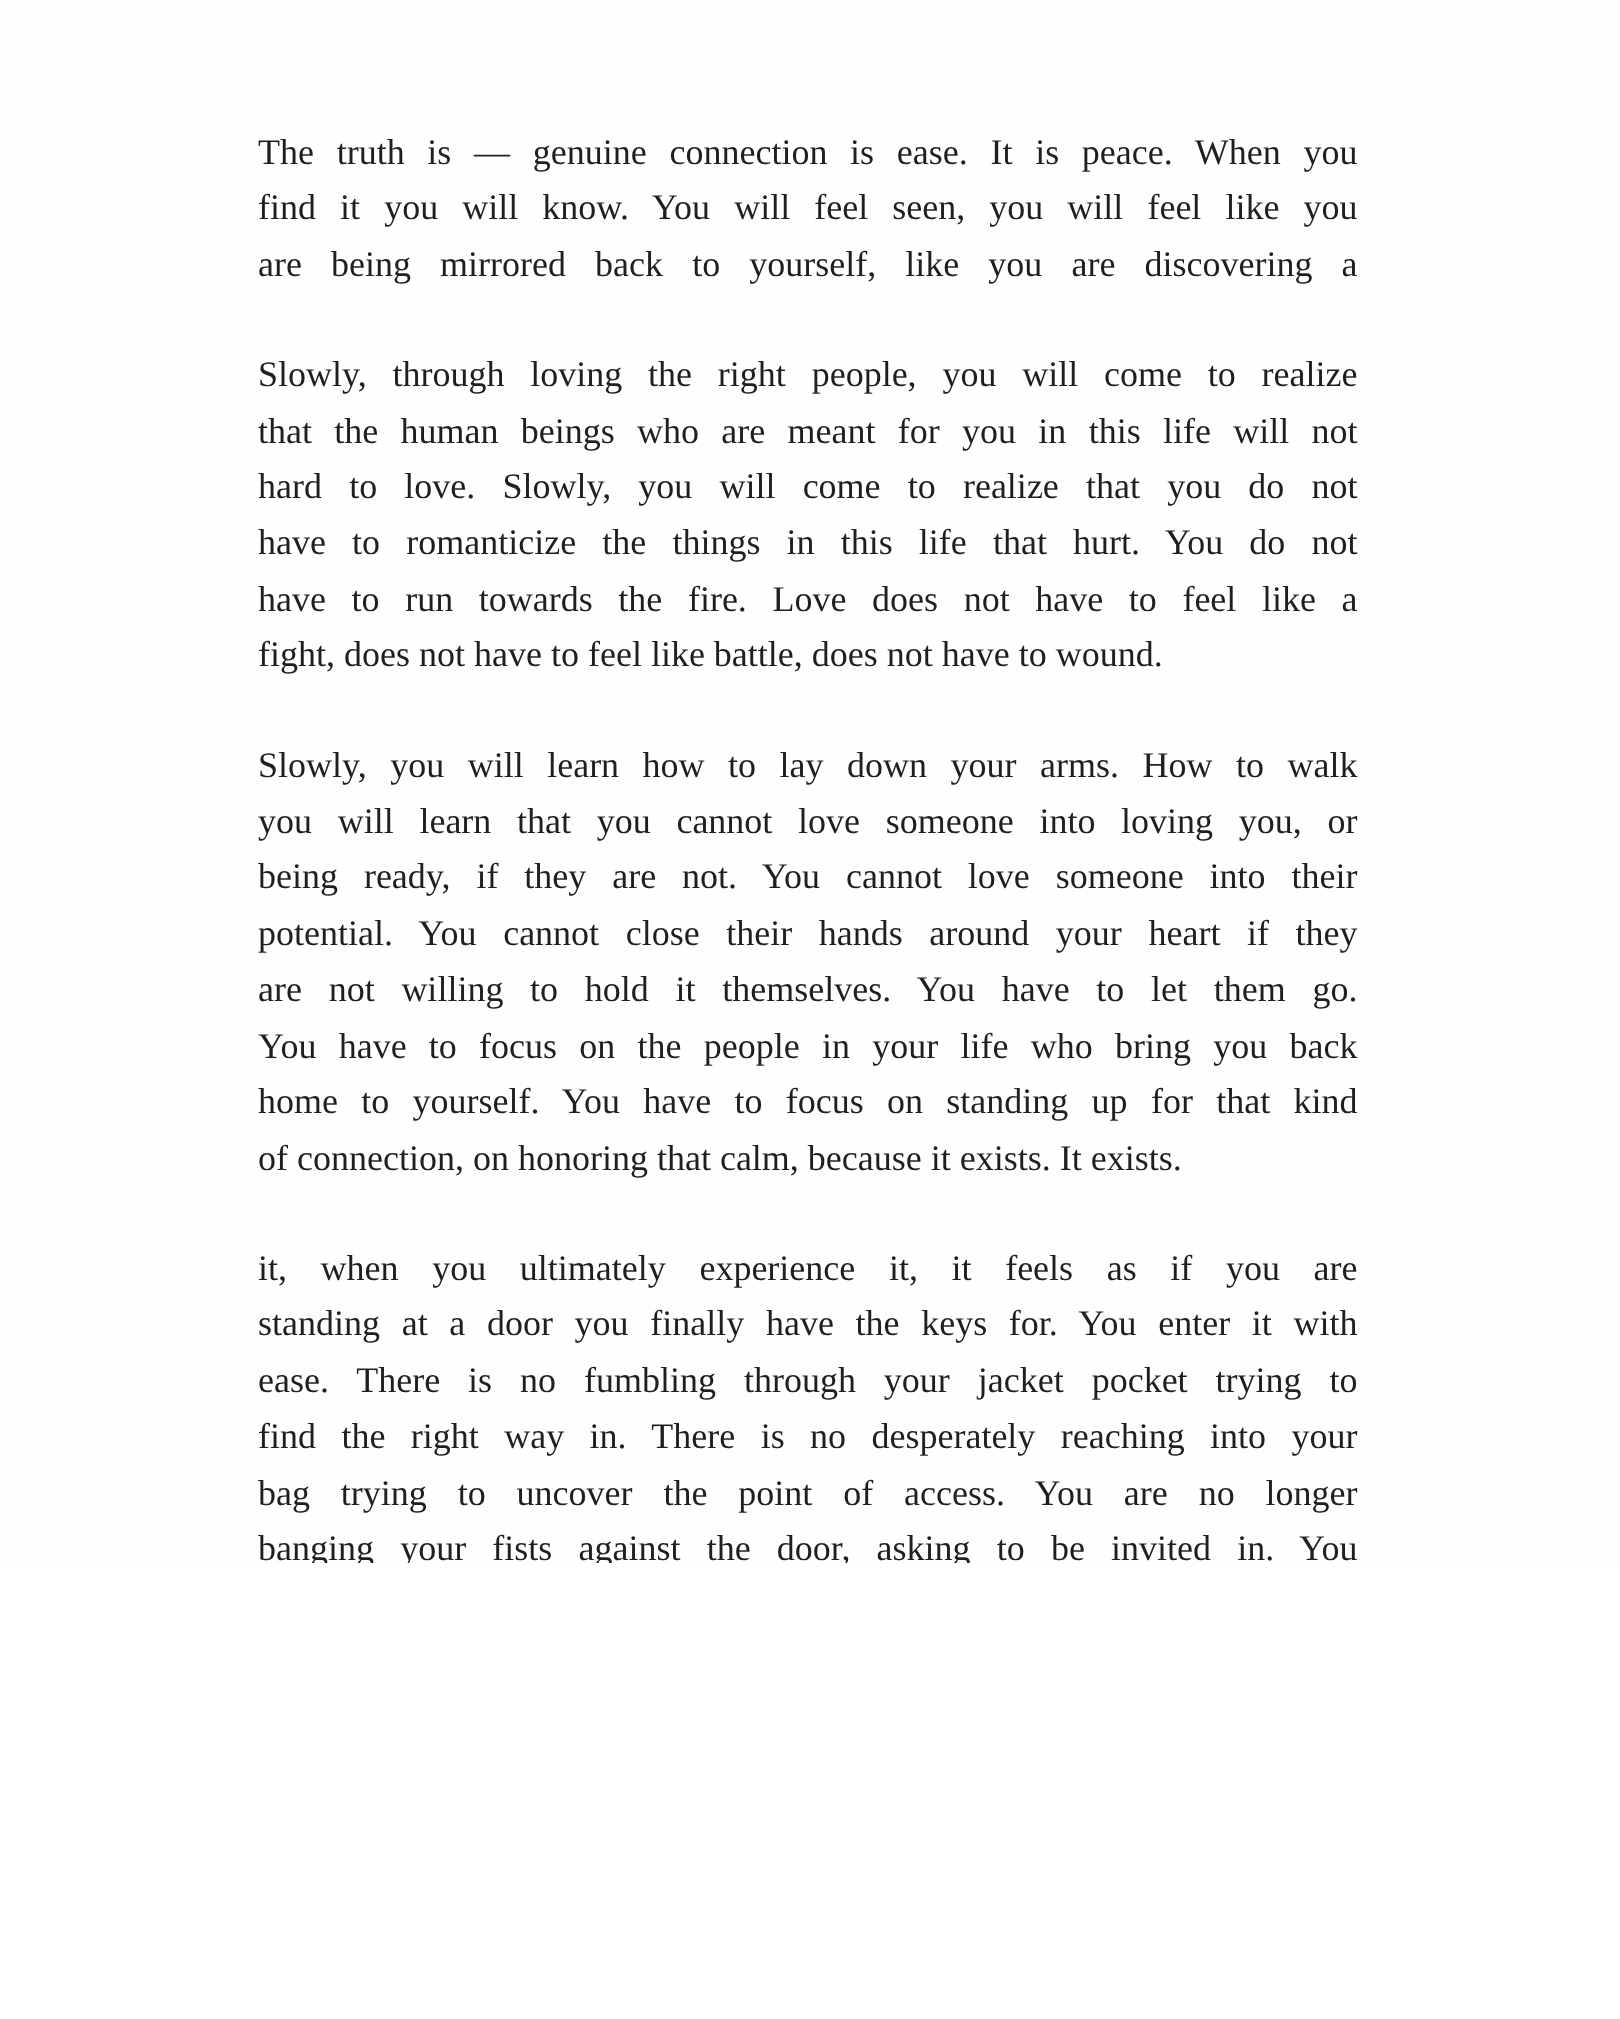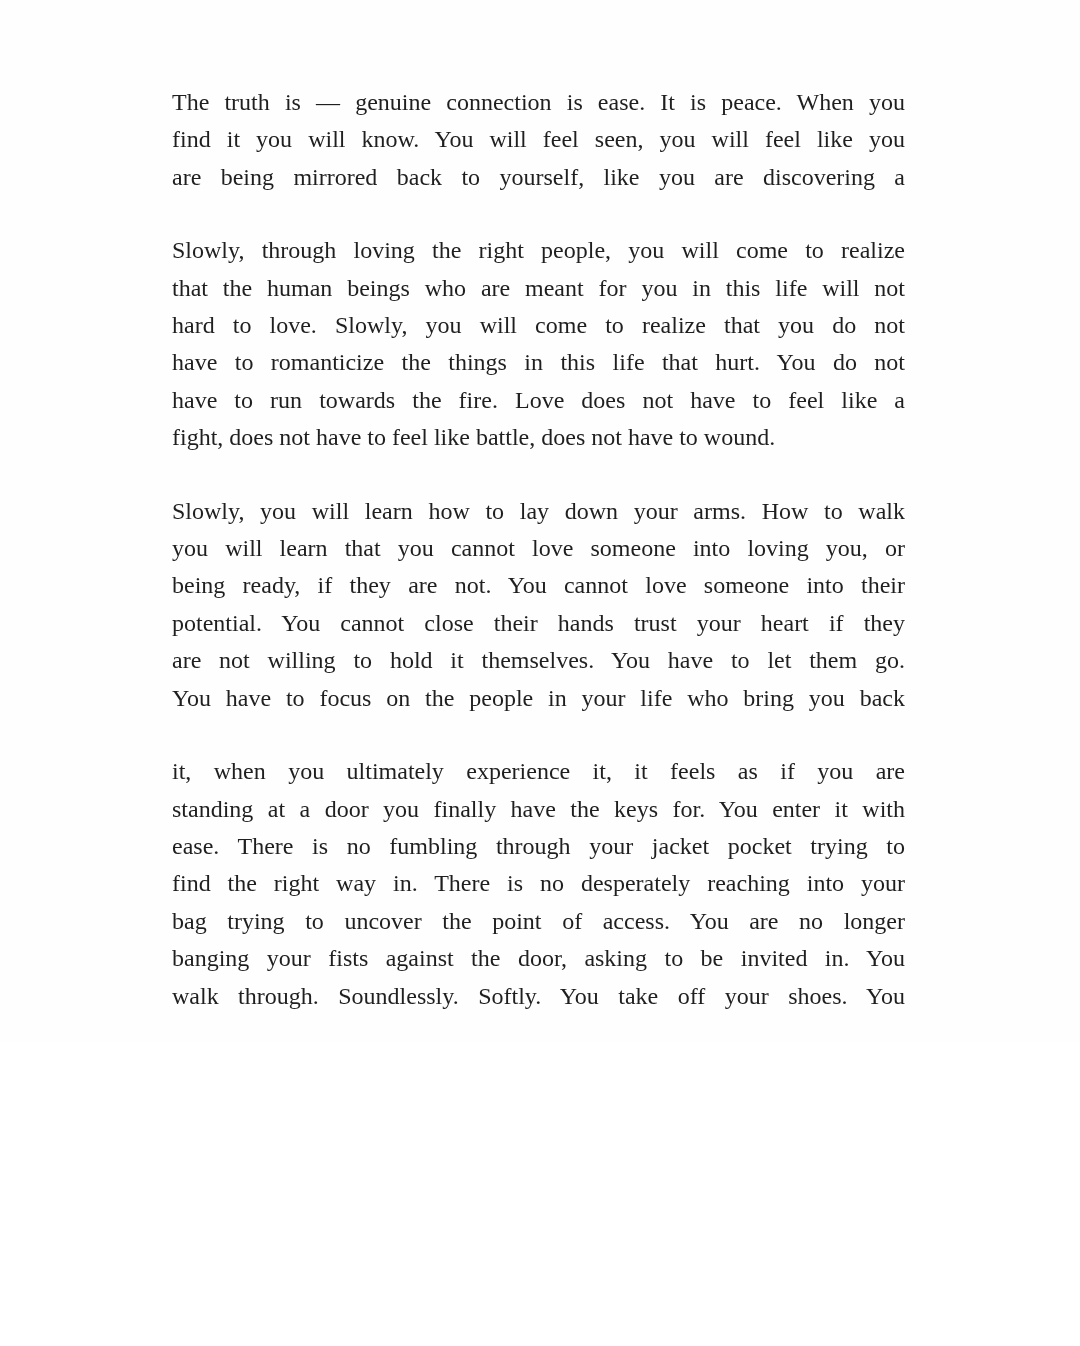--- a/index.html
+++ b/index.html
@@ -55,23 +55,25 @@
         <div class="line">that the human beings who are meant for you in this life will not</div>
         <div class="line">hard to love. Slowly, you will come to realize that you do not</div>
         <div class="line">have to romanticize the things in this life that hurt. You do not</div>
         <div class="line">have to run towards the fire. Love does not have to feel like a</div>
         <div class="line last">fight, does not have to feel like battle, does not have to wound.</div>
       </div>
       <div class="para">
         <div class="line">Slowly, you will learn how to lay down your arms. How to walk</div>
         <div class="line">you will learn that you cannot love someone into loving you, or</div>
         <div class="line">being ready, if they are not. You cannot love someone into their</div>
-        <div class="line">potential. You cannot close their hands trust your heart if they</div>
+        <div class="line">potential. You cannot close their hands around your heart if they</div>
         <div class="line">are not willing to hold it themselves. You have to let them go.</div>
         <div class="line">You have to focus on the people in your life who bring you back</div>
+        <div class="line">home to yourself. You have to focus on standing up for that kind</div>
+        <div class="line last">of connection, on honoring that calm, because it exists. It exists.</div>
       </div>
       <div class="para">
         <div class="line">it, when you ultimately experience it, it feels as if you are</div>
         <div class="line">standing at a door you finally have the keys for. You enter it with</div>
         <div class="line">ease. There is no fumbling through your jacket pocket trying to</div>
         <div class="line">find the right way in. There is no desperately reaching into your</div>
         <div class="line">bag trying to uncover the point of access. You are no longer</div>
         <div class="line">banging your fists against the door, asking to be invited in. You</div>
         <div class="line">walk through. Soundlessly. Softly. You take off your shoes. You</div>
       </div>

